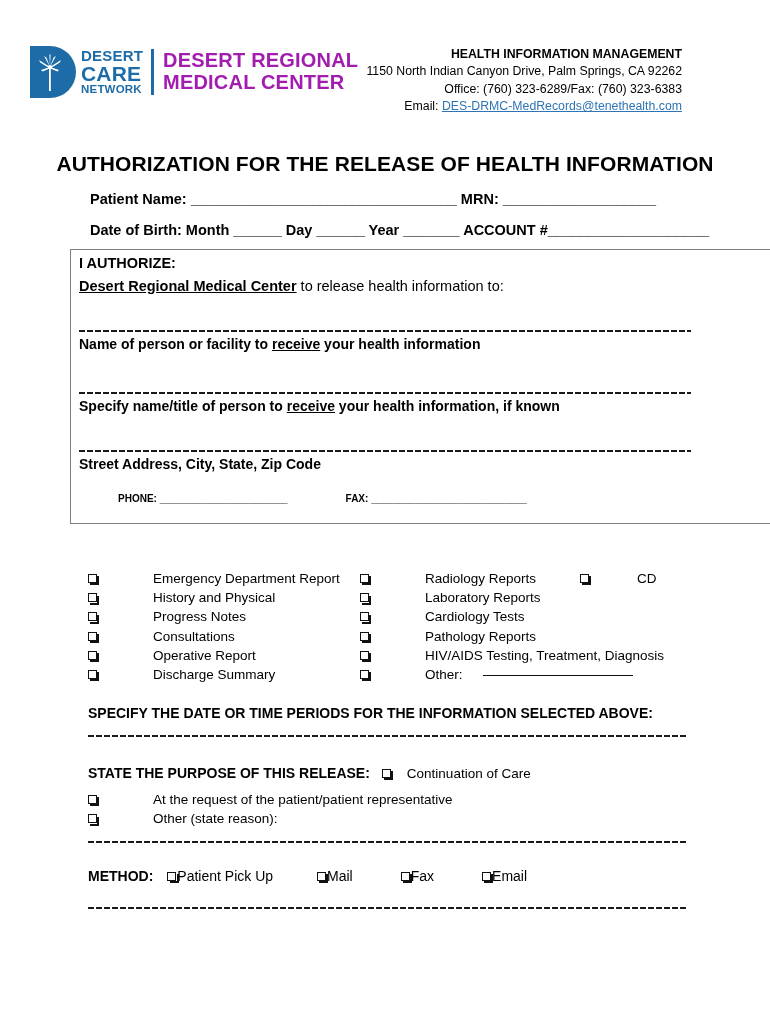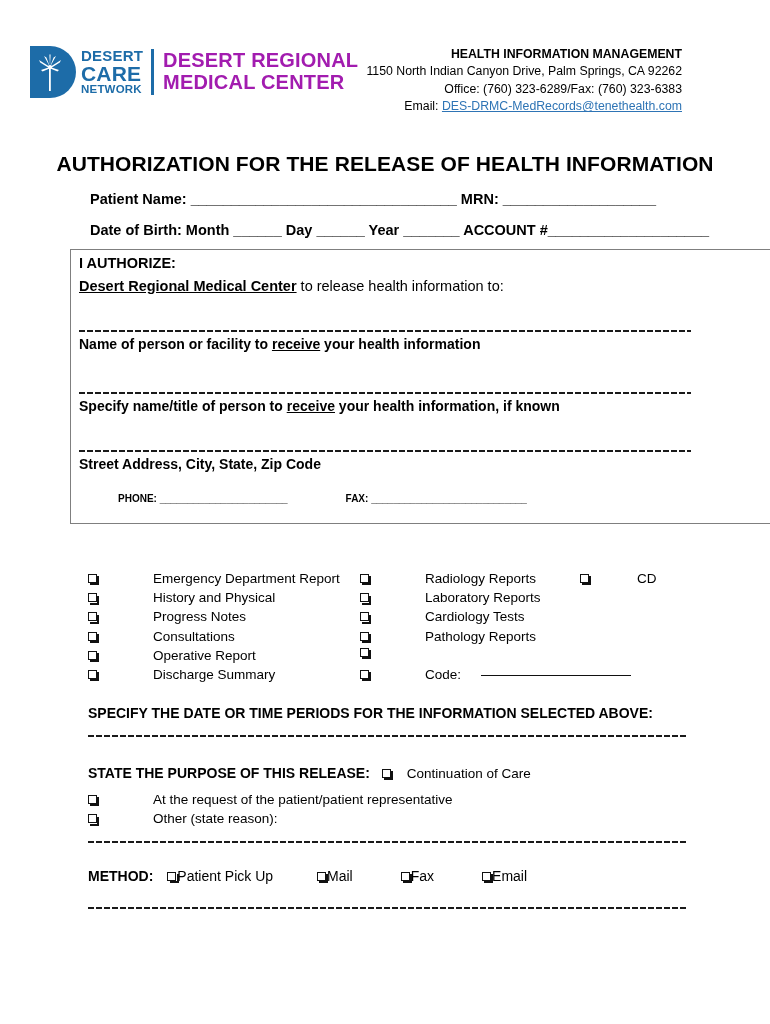--- a/index.html
+++ b/index.html
@@ -395,25 +395,26 @@
         <span class="cb-text">Cardiology Tests</span>
     </div>
     <div class="cb-row">
       <span class="cbx"></span>
         <span class="cb-label-indent"></span>
         <span class="cb-text">Pathology Reports</span>
     </div>
     <div class="cb-row">
       <span class="cbx"></span>
         <span class="cb-label-indent"></span>
-    </div>
-    <div class="cb-row">
-      <span class="cbx"></span>
-        <span class="cb-label-indent"></span>
-        <span class="cb-text">Code:</span>
+        <span class="cb-text">HIV/AIDS Testing, Treatment, Diagnosis</span>
+    </div>
+    <div class="cb-row">
+      <span class="cbx"></span>
+        <span class="cb-label-indent"></span>
+        <span class="cb-text">Other:</span>
         <span class="other-rule"></span>
     </div>
   </div>
 
   <div class="sec-head head-specify">SPECIFY THE DATE OR TIME PERIODS FOR THE INFORMATION SELECTED ABOVE:</div>
   <div class="rule-full rule-1"></div>
 
   <div class="purpose-head">
       <span>STATE THE PURPOSE OF THIS RELEASE:</span>
       <span class="inline-gap"></span>

